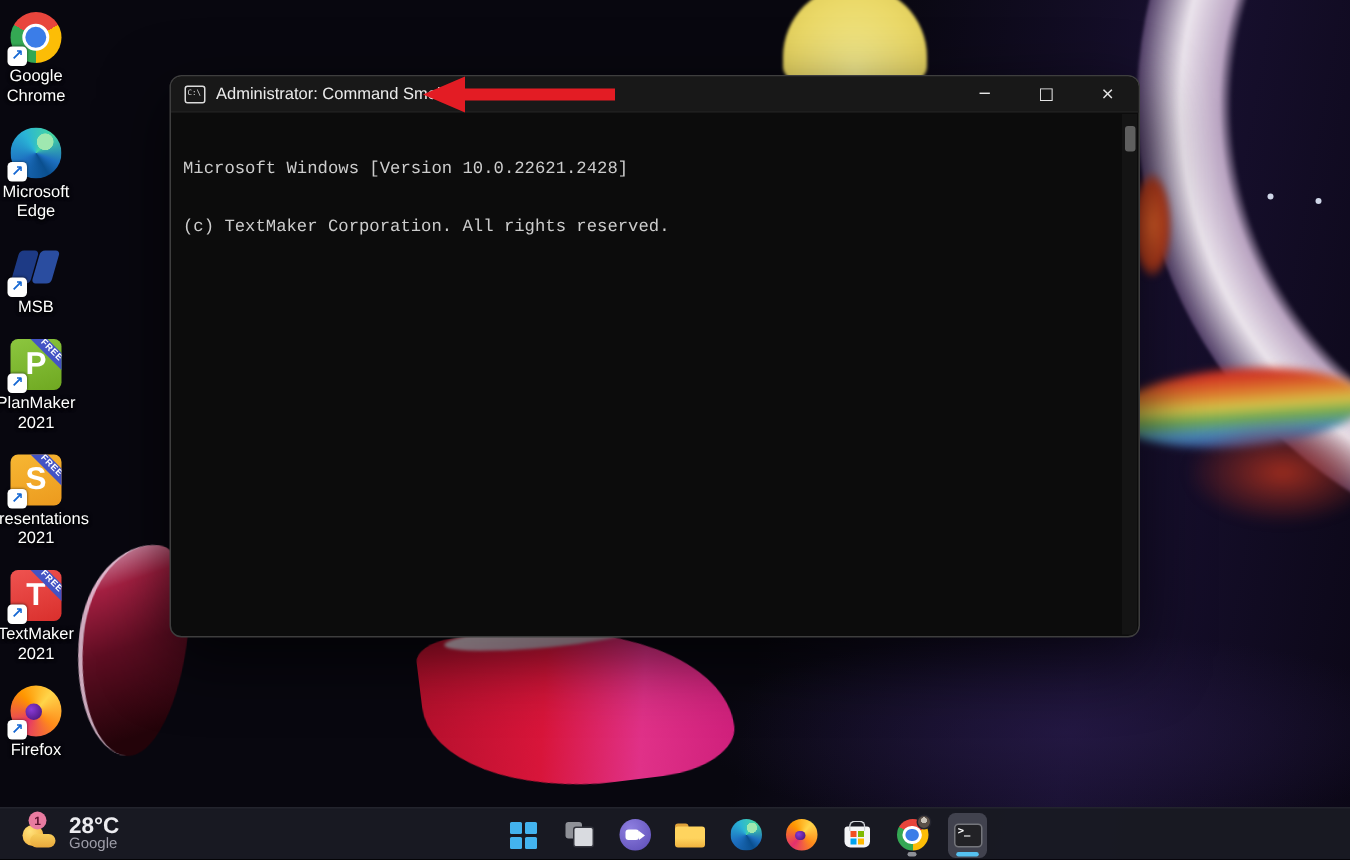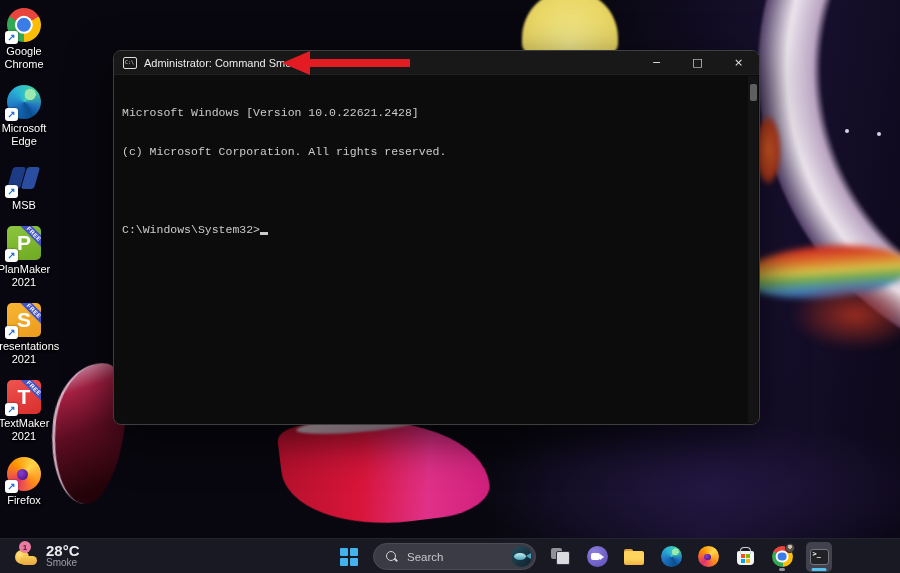--- a/index.html
+++ b/index.html
@@ -242,65 +242,56 @@
       <div class="tb-appicon">C:\</div>
       <div class="tb-title">Administrator: Command Smoke</div>
       <div class="tb-controls">
         <div class="tb-btn">─</div>
         <div class="tb-btn">□</div>
         <div class="tb-btn">×</div>
       </div>
     </div>
     <div class="console">
       <div class="cline">Microsoft Windows [Version 10.0.22621.2428]</div>
-      <div class="cline">(c) Microsoft Corporation. All rights reserved.</div>
+      <div class="cline">(c) TextMaker Corporation. All rights reserved.</div>
       <div class="cline"></div>
-      <div class="cline"><span>C:\Windows\System32&gt;</span><span class="cursor"></span></div>
     </div>
     <div class="vscroll">
       <div class="vthumb"></div>
     </div>
   </div>
 
   <div>
     <div class="arrow-rect"></div>
     <div class="arrow-head"></div>
   </div>
 
   <div class="taskbar">
 
     <div class="tb-weather">
       <div class="wicon">
         <div class="wbadge">1</div>
       </div>
       <div>
         <div class="w-temp">28°C</div>
-        <div class="w-cond">Smoke</div>
+        <div class="w-cond">Google</div>
       </div>
     </div>
 
     <div class="tb-center">
 
       <div class="tb-item">
         <div class="start-logo">
             <span></span>
             <span></span>
             <span></span>
             <span></span>
           </div>
       </div>
 
-      <div class="search-pill">
-        <div class="mag"></div>
-        <div class="search-text">Search</div>
-        <div class="fishc">
-          <div class="fish-body"></div>
-          <div class="fish-tail"></div>
-        </div>
-      </div>
 
       <div class="tb-item">
         <div class="tview"></div>
       </div>
 
       <div class="tb-item">
         <div class="chat-circle">
             <div class="cam"></div>
           </div>
       </div>

